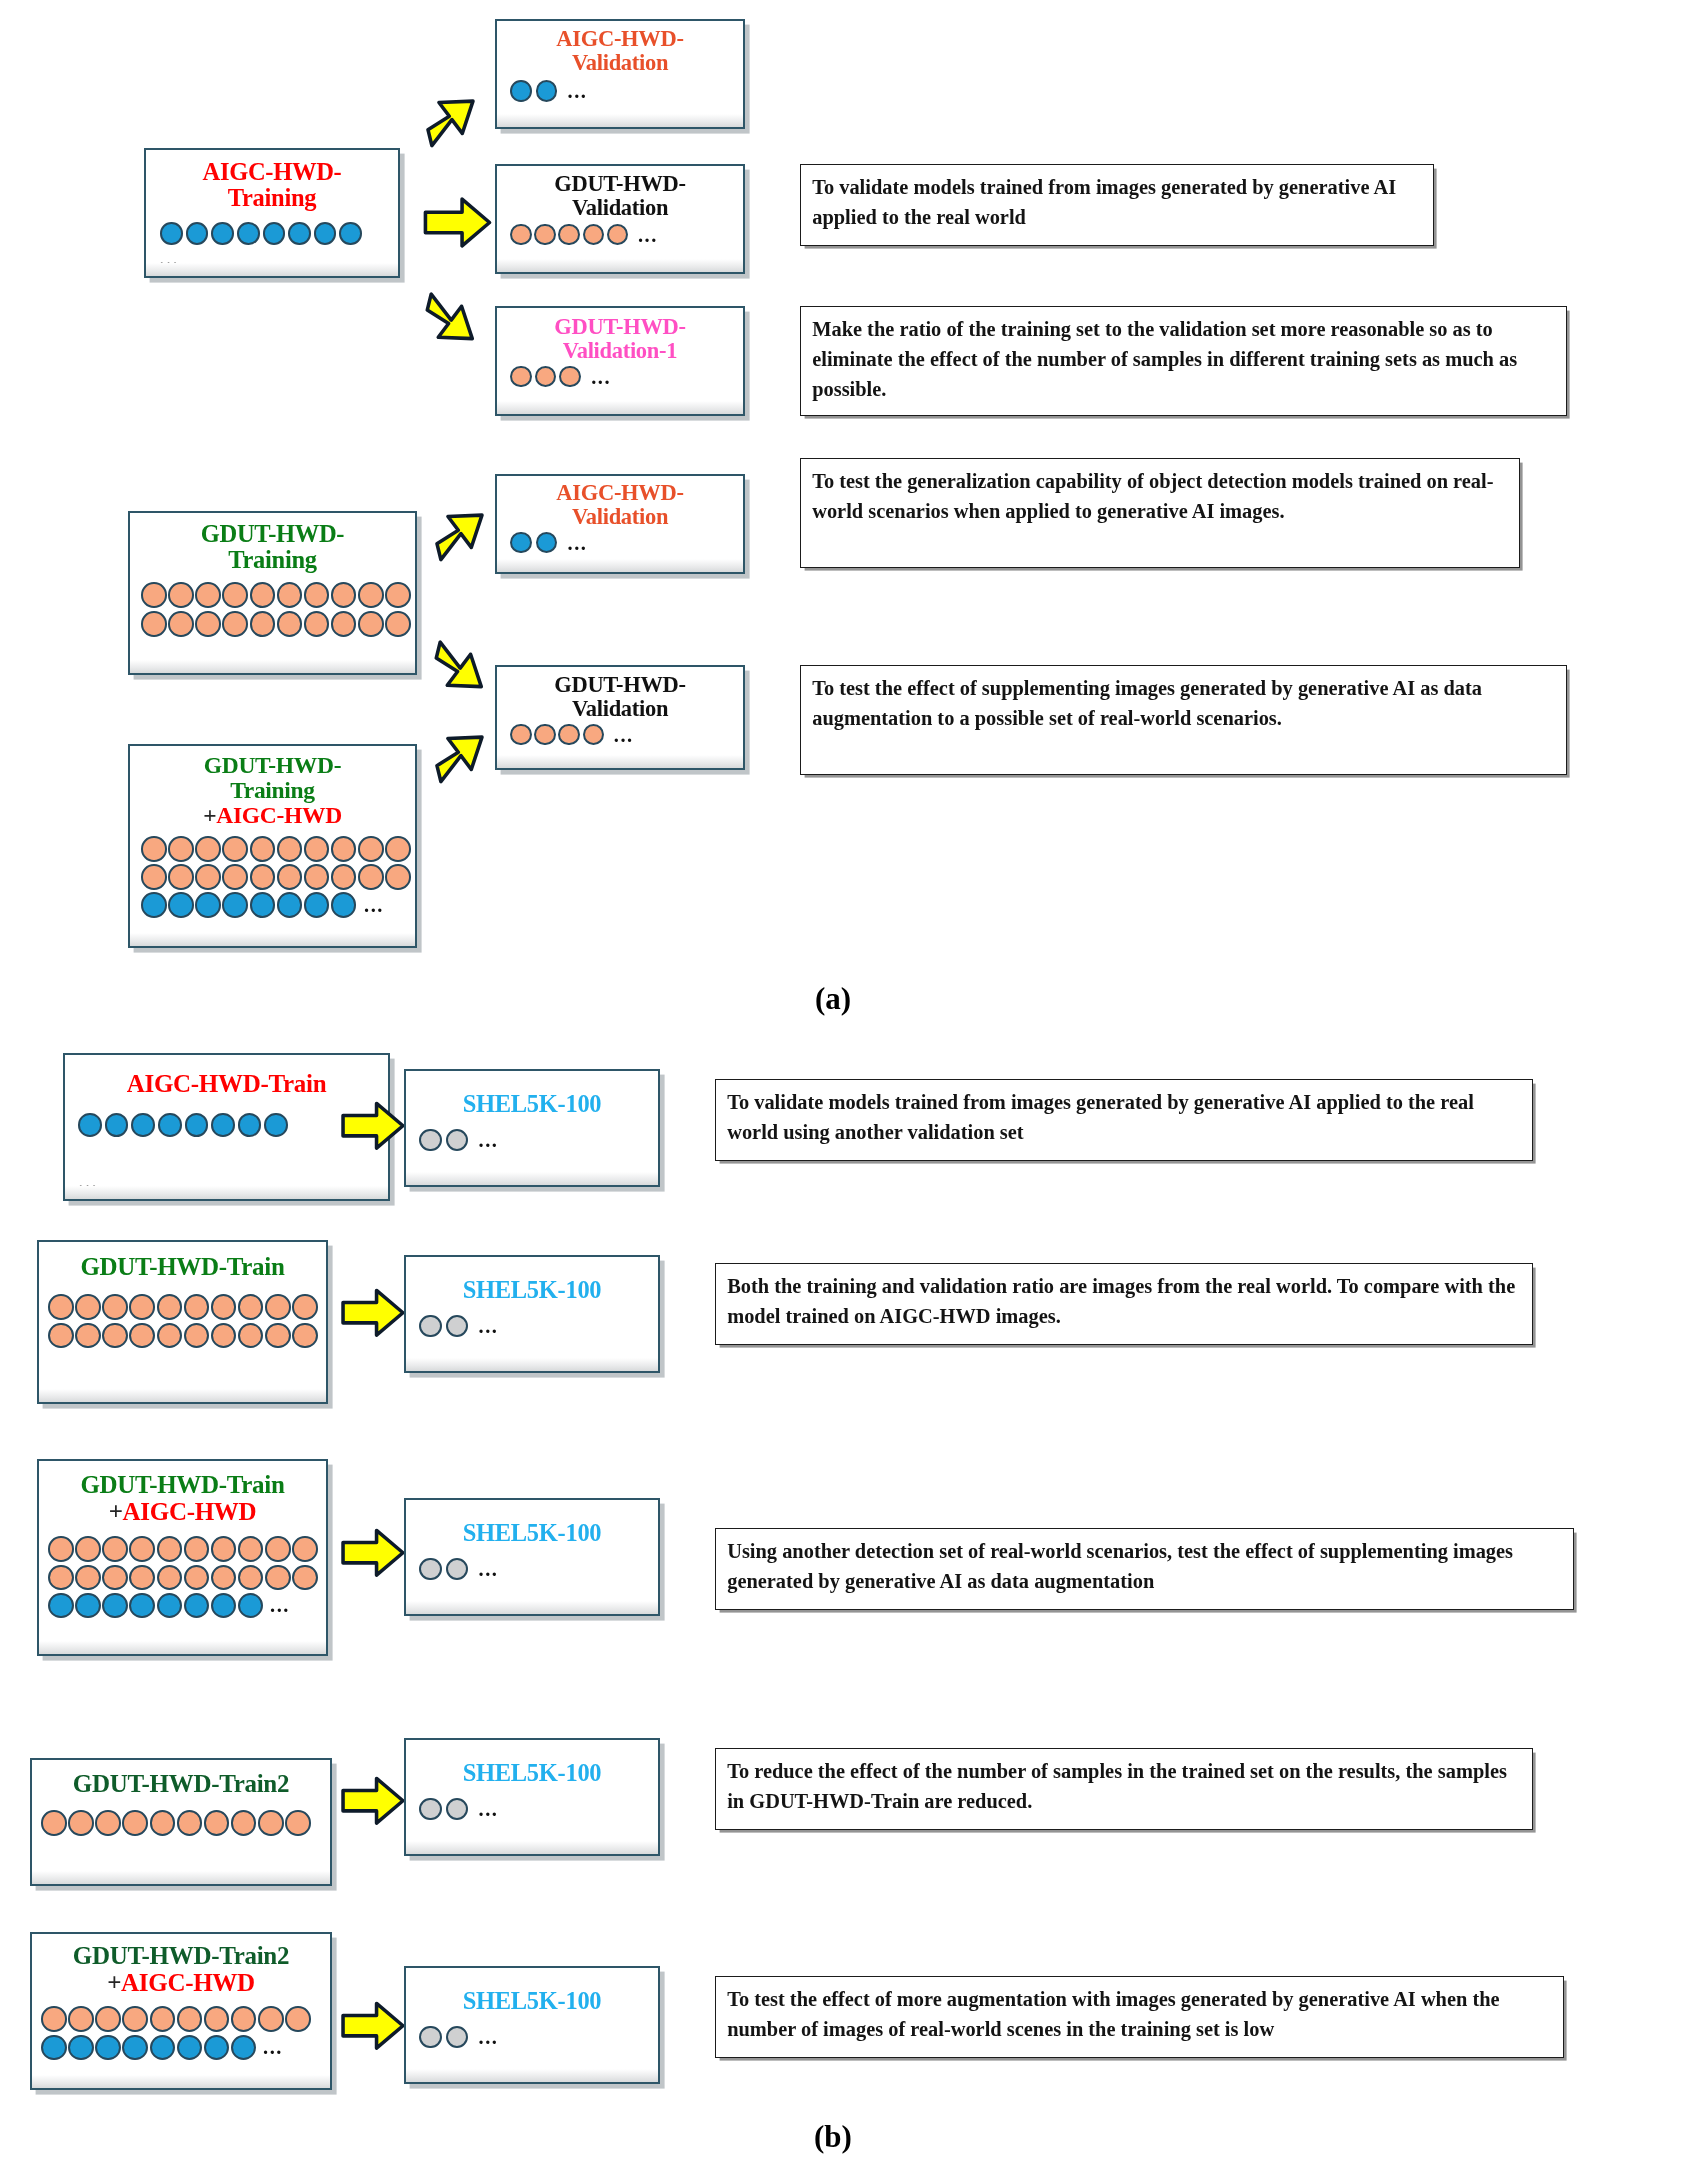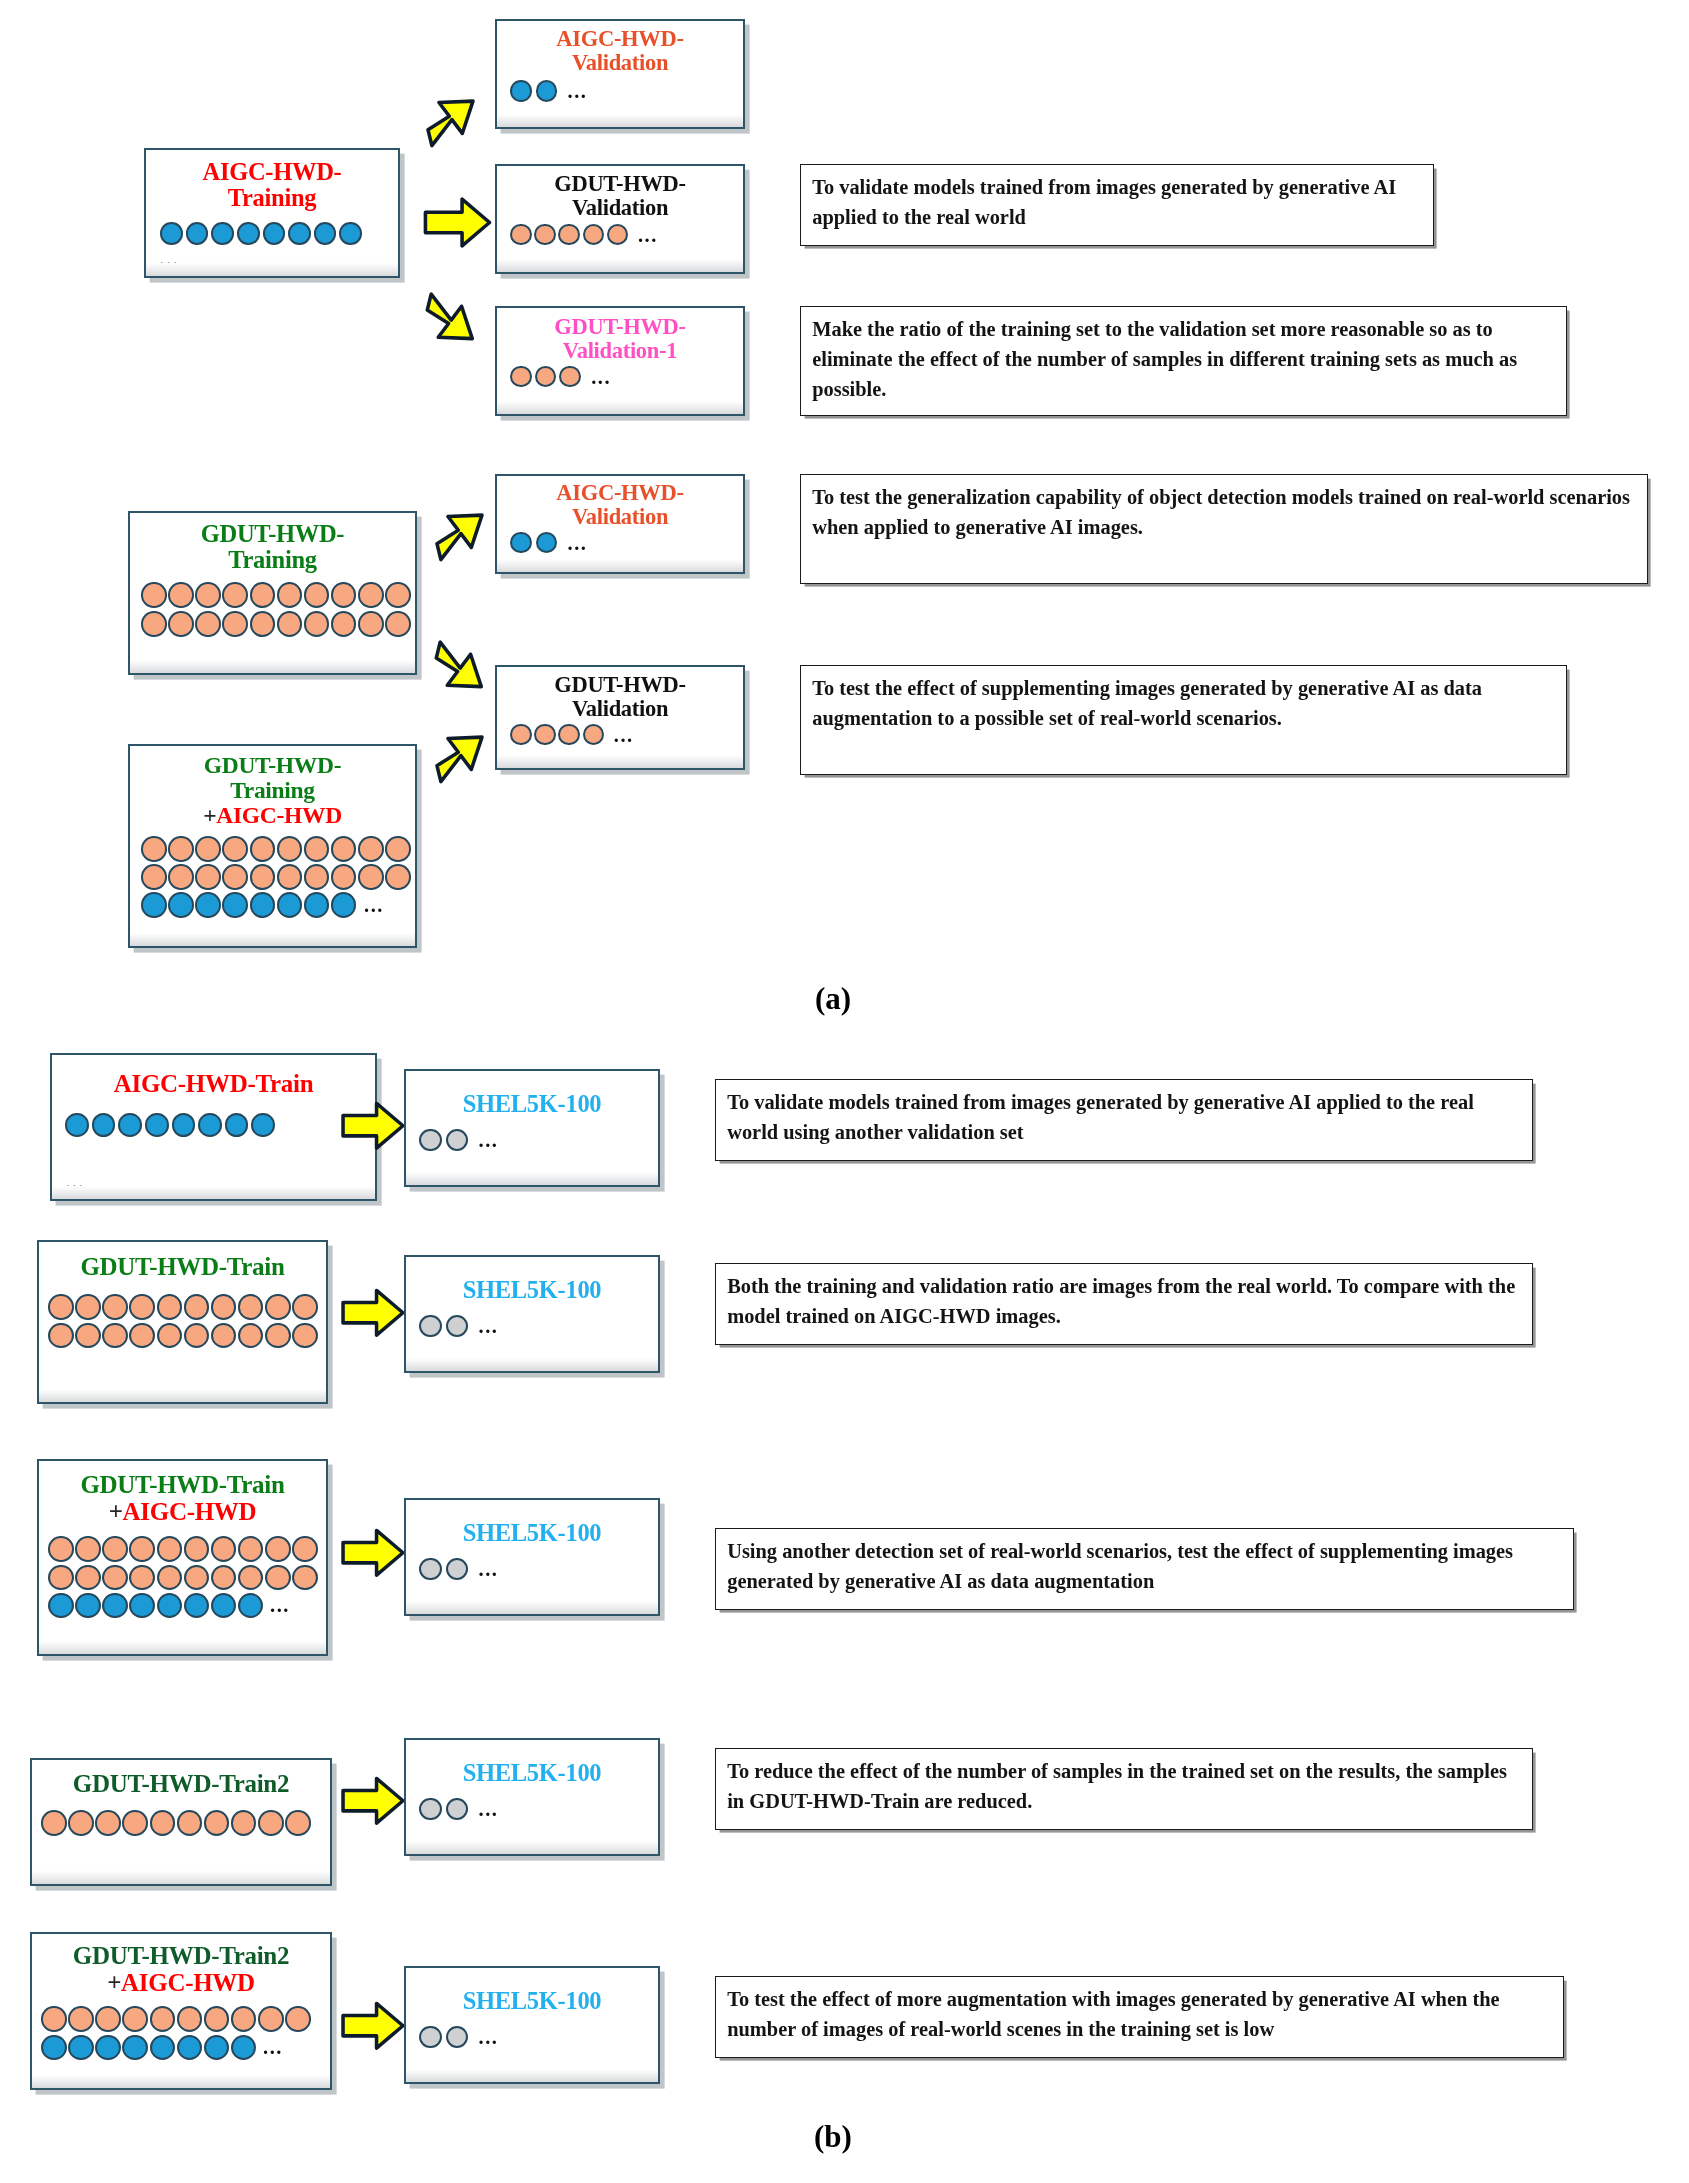--- a/index.html
+++ b/index.html
@@ -160,21 +160,21 @@
     <div class="orangered">AIGC-HWD-</div>
     <div class="orangered">Validation</div>
   </div>
   <div class="dots-row" style="margin:3.1px 0 0 13.3px;gap:4.1px;">
     <span class="circ c-blue" style="width:21.5px;height:21.5px;"></span>
     <span class="circ c-blue" style="width:21.5px;height:21.5px;"></span>
     <span class="ell" style="font-size:20.4px;margin-left:6.1px;">...</span>
   </div>
 </div>
 
-<div class="txtbox" style="left:800px;top:474px;width:848px;height:110px;font-size:20.4px;">To test the generalization capability of object detection models trained on real-world scenarios when applied to generative AI images.</div>
+<div class="txtbox" style="left:800px;top:458px;width:720px;height:110px;font-size:20.4px;">To test the generalization capability of object detection models trained on real-world scenarios when applied to generative AI images.</div>
 
 <div class="dsbox" style="left:128px;top:511px;width:289px;height:164px;">
   <div class="dstitle" style="font-size:24.5px;margin-top:8.2px;">
     <div class="green">GDUT-HWD-</div>
     <div class="green">Training</div>
   </div>
   <div class="dots-row" style="margin:9.2px 0 0 11.2px;gap:1.5px;">
     <span class="circ c-peach" style="width:25.6px;height:25.6px;"></span>
     <span class="circ c-peach" style="width:25.6px;height:25.6px;"></span>
     <span class="circ c-peach" style="width:25.6px;height:25.6px;"></span>
@@ -275,21 +275,21 @@
 </div>
 
 <div class="arrow" style="left:428px;top:723px;">
   <svg width="66" height="69" viewBox="0 0 130 135">
     <polygon points="20,90 58,58 34,34 100,22 88,88 64,64 32,120" transform="rotate(8 65 70)" fill="#ffff00" stroke="#0e1b2a" stroke-width="7" stroke-linejoin="round"></polygon>
   </svg>
 </div>
 
 <div class="caption" style="left:782px;top:981px;width:102px;font-size:31px;">(a)</div>
 
-<div class="dsbox" style="left:50px;top:1053px;width:327px;height:148px;">
+<div class="dsbox" style="left:63px;top:1053px;width:327px;height:148px;">
   <div class="dstitle red" style="font-size:25px;margin-top:16.4px;">AIGC-HWD-Train</div>
   <div class="dots-row" style="margin:15.3px 0 0 13.3px;gap:3.1px;">
     <span class="circ c-blue" style="width:23.5px;height:23.5px;"></span>
     <span class="circ c-blue" style="width:23.5px;height:23.5px;"></span>
     <span class="circ c-blue" style="width:23.5px;height:23.5px;"></span>
     <span class="circ c-blue" style="width:23.5px;height:23.5px;"></span>
     <span class="circ c-blue" style="width:23.5px;height:23.5px;"></span>
     <span class="circ c-blue" style="width:23.5px;height:23.5px;"></span>
     <span class="circ c-blue" style="width:23.5px;height:23.5px;"></span>
     <span class="circ c-blue" style="width:23.5px;height:23.5px;"></span>

